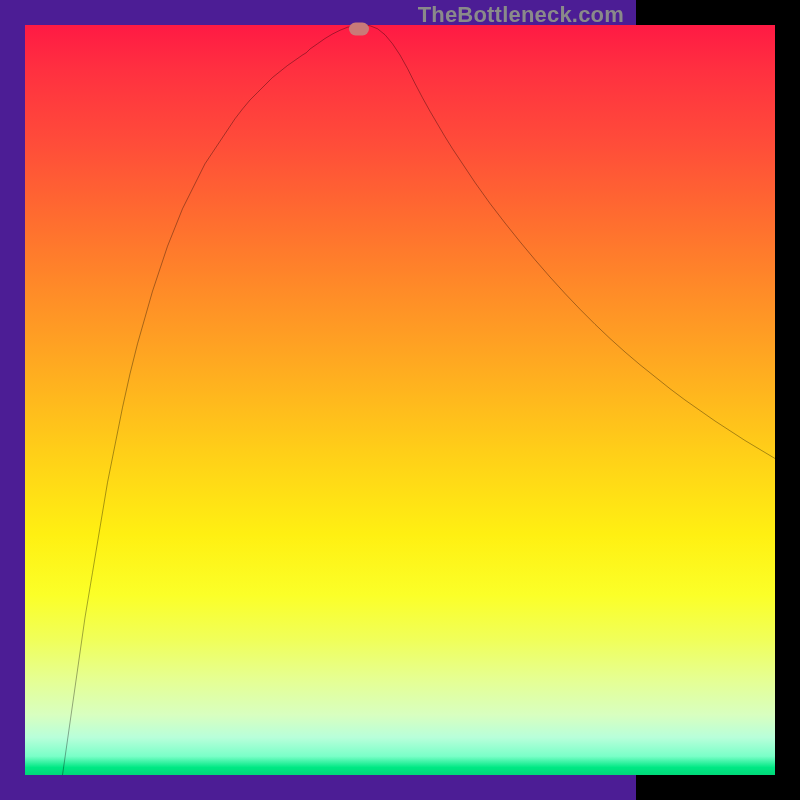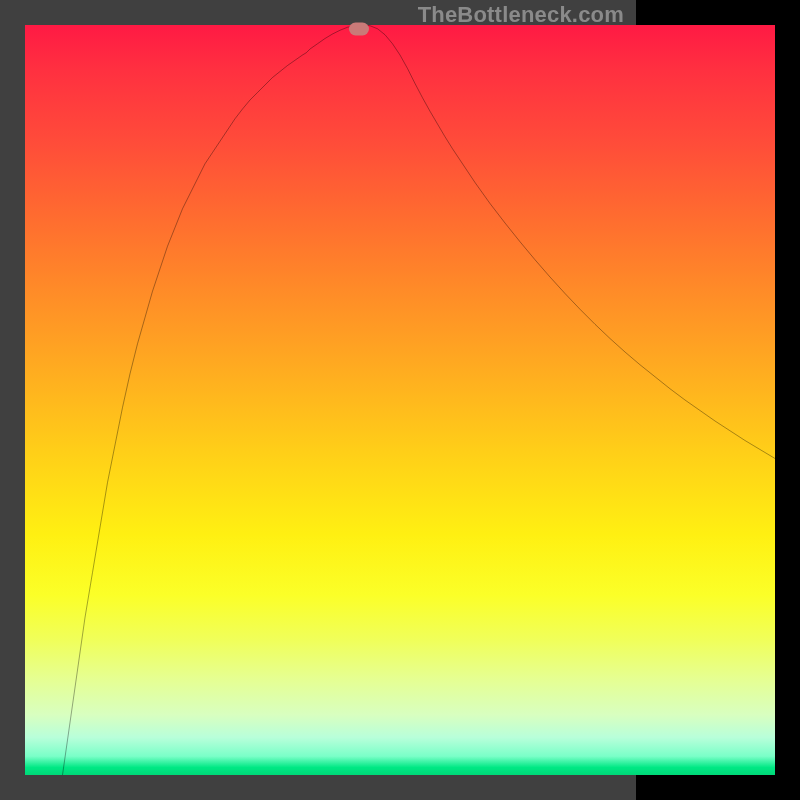--- a/index.html
+++ b/index.html
@@ -7,21 +7,21 @@
     padding: 0;
     width: 800px;
     height: 800px;
     background: #000;
     overflow: hidden;
   }
   .frame {
     position: relative;
     width: 636px;
     height: 800px;
-    background: #404040;
+    background: #4c1d95;
   }
   .plot-area {
     position: absolute;
     left: 25px;
     top: 25px;
     width: 750px;
     height: 750px;
     background: linear-gradient(to bottom,
       #ff1a44 0%,
       #ff3040 6%,

